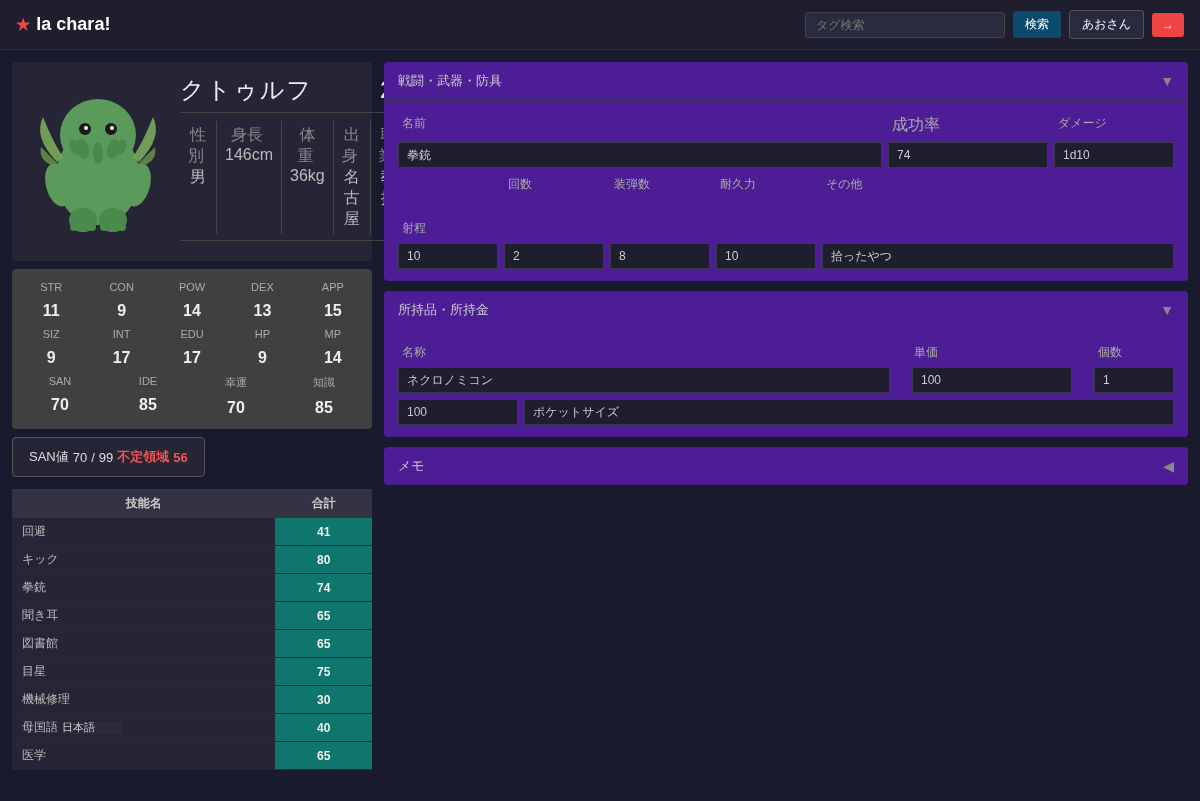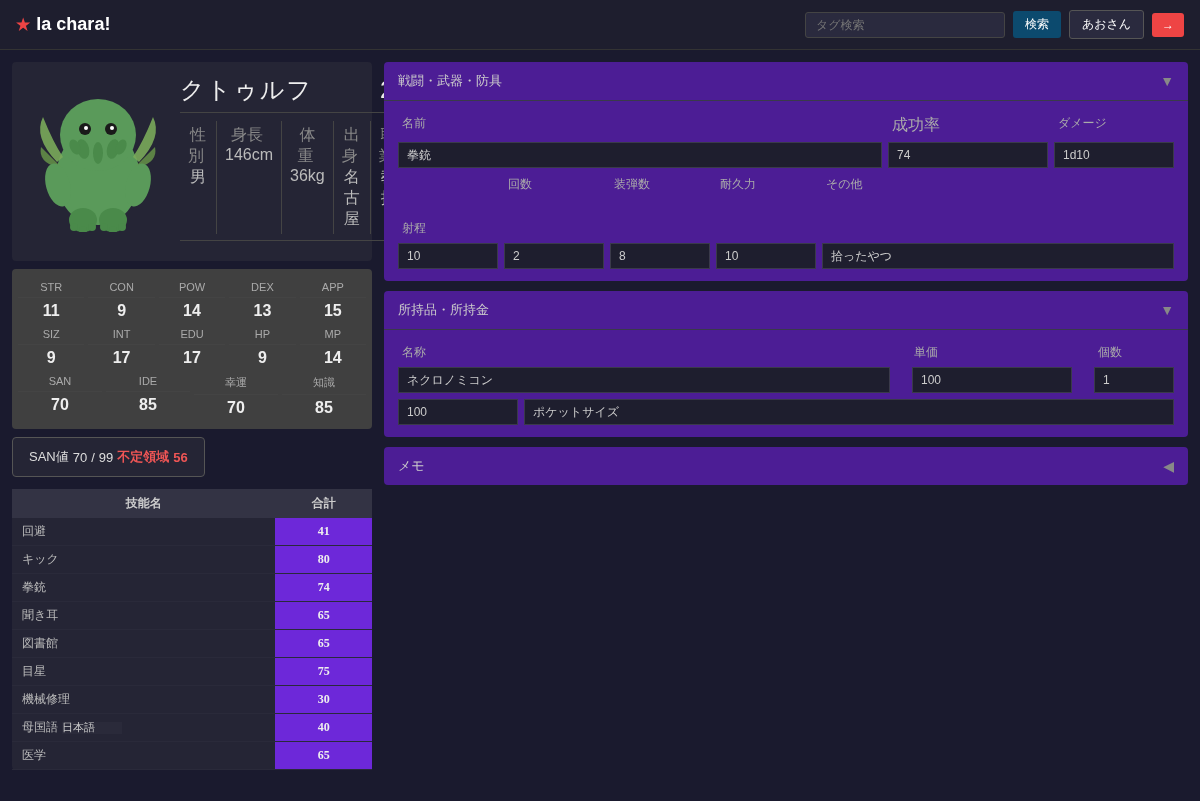--- a/index.html
+++ b/index.html
@@ -219,24 +219,23 @@
       padding: 5px 10px;
       text-align: center;
       font-size: 12px;
       border-bottom: 1px solid #2a2a3a;
     }
     .skills-table tbody tr td:first-child {
       text-align: left;
       color: #bbb;
     }
     .skills-table tbody tr td:last-child {
-      background: #6d28d9;
+      background: #0f766e;
       color: #eee;
       font-weight: bold;
-      font-family: Liberation Serif, serif;
     }
 
     
     .right-panel {
       flex: 1;
     }
 
     
     .section-card {
       background: #4c1d95;

